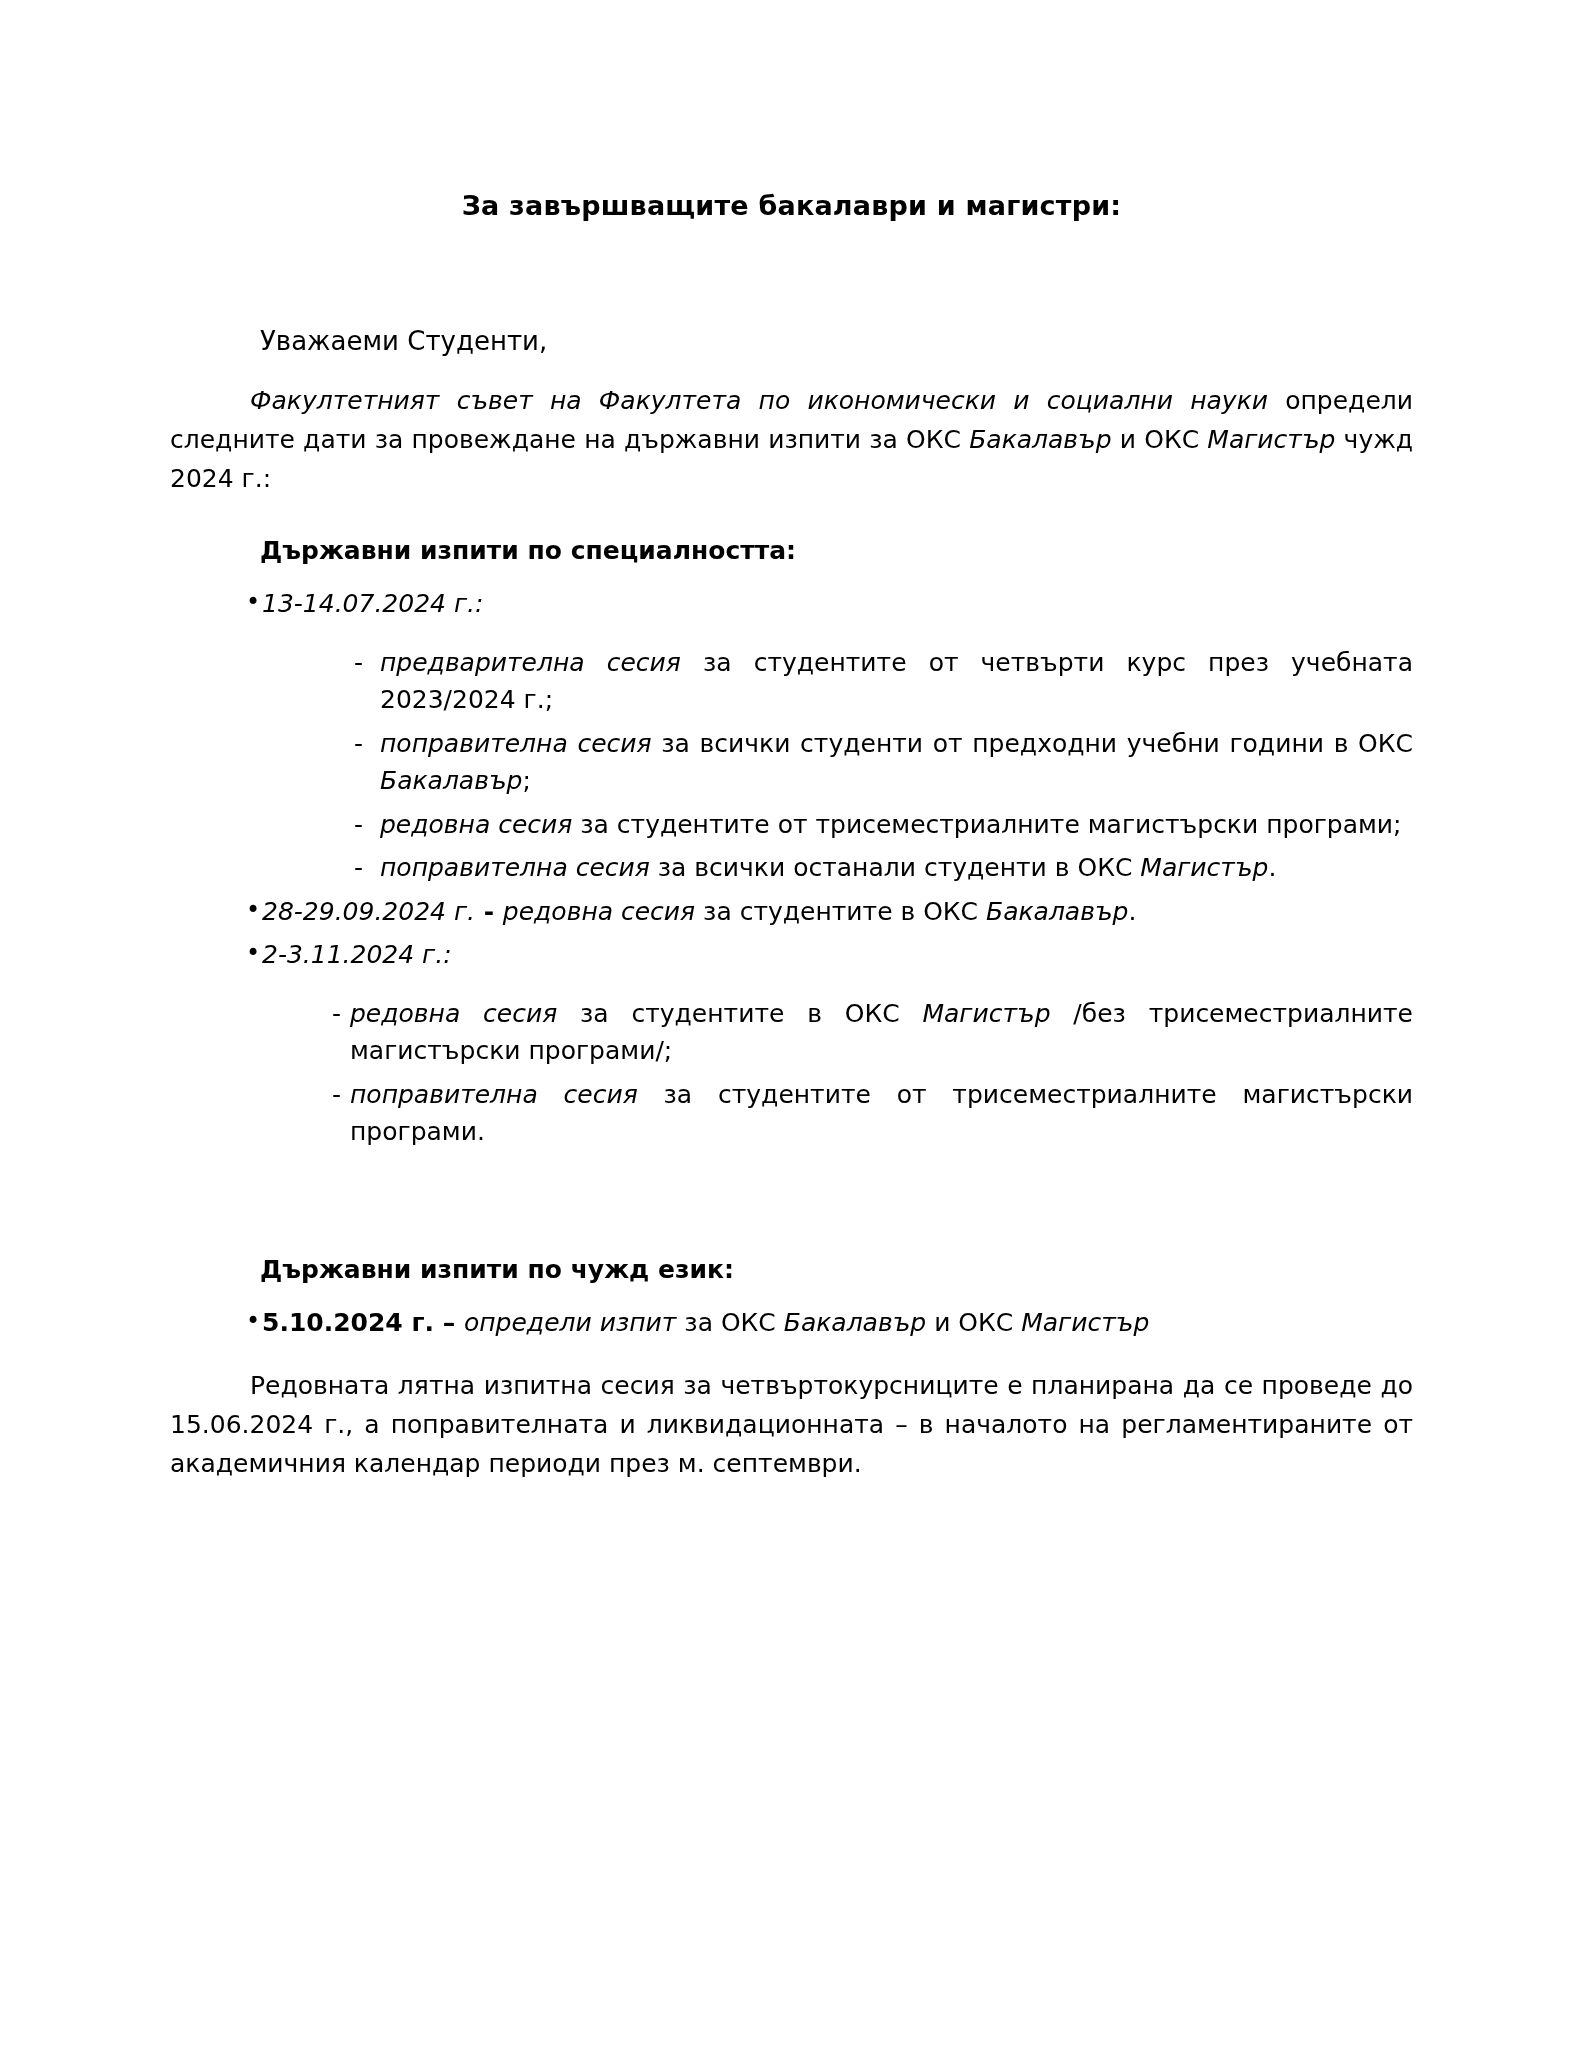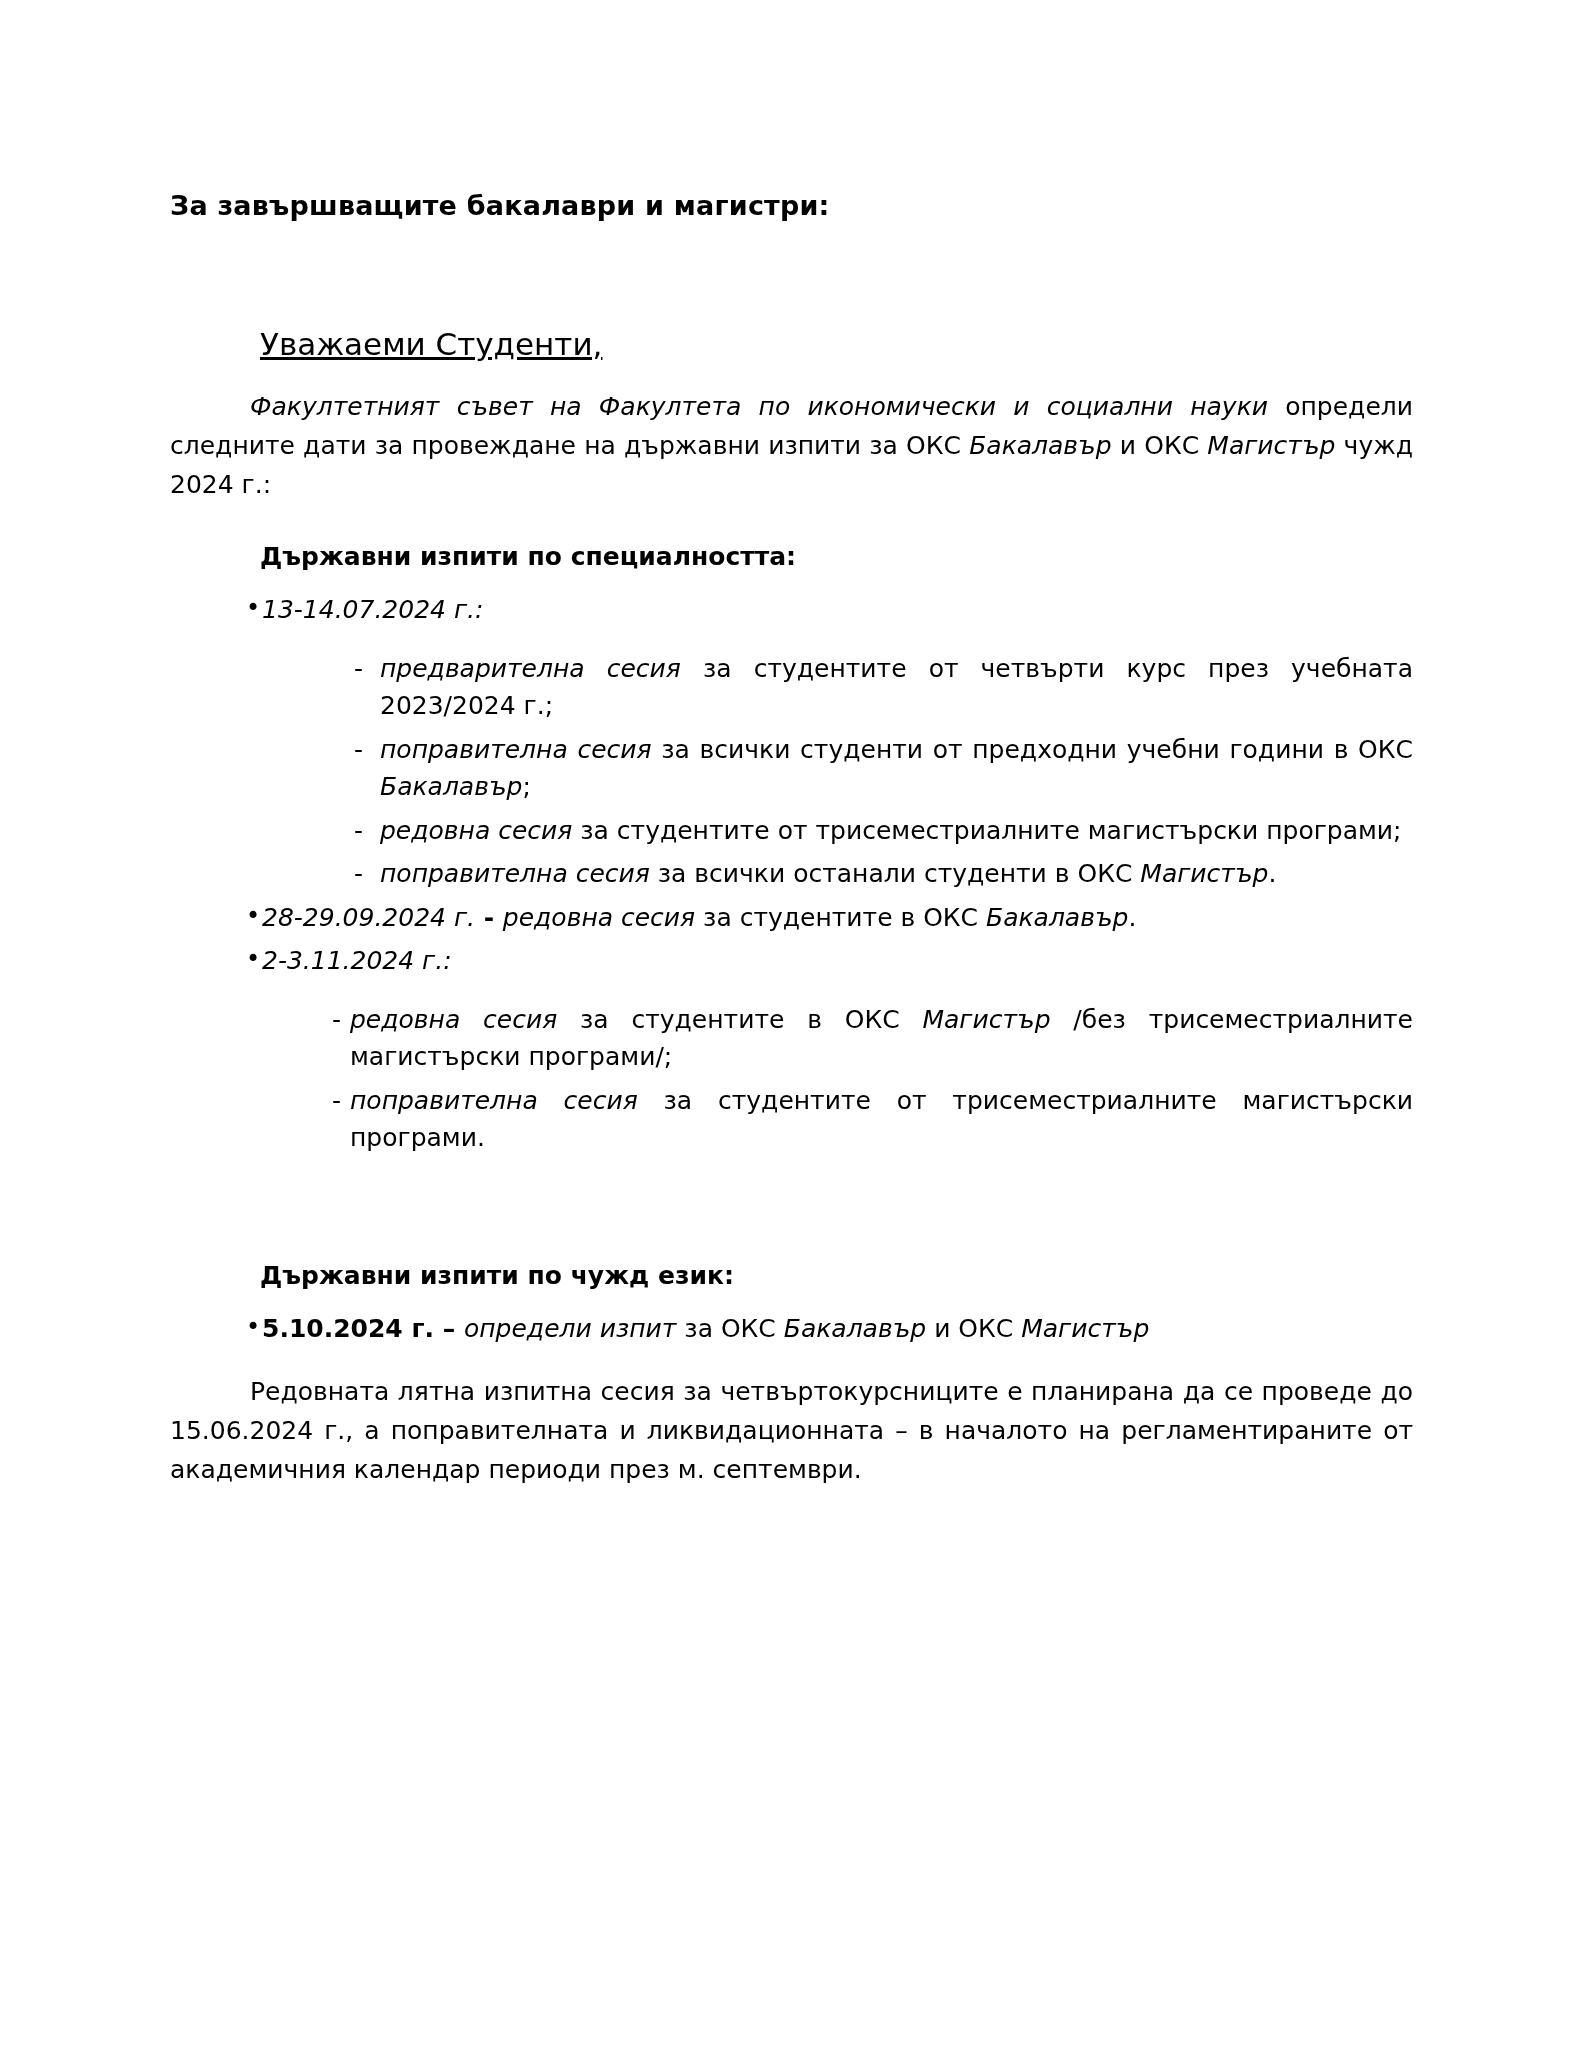--- a/index.html
+++ b/index.html
@@ -14,30 +14,30 @@
     color: #000000;
   }
   .page {
     width: 1583px;
     min-height: 2048px;
     box-sizing: border-box;
     padding: 150px 170px 120px 170px;
     background: #ffffff;
   }
   .doc-title {
+    text-align: center;
     font-weight: bold;
     font-size: 27px;
     letter-spacing: 0.2px;
     margin: 40px 0 0 0;
   }
   .salutation {
-    font-size: 31px;
+    font-size: 26px;
     margin-top: 105px;
     margin-left: 90px;
-    text-decoration: underline;
   }
   p.body-par {
     font-size: 25px;
     line-height: 1.55;
     text-align: justify;
     text-justify: inter-word;
     margin: 26px 0 0 0;
   }
   p.body-par .indent {
     display: inline-block;

